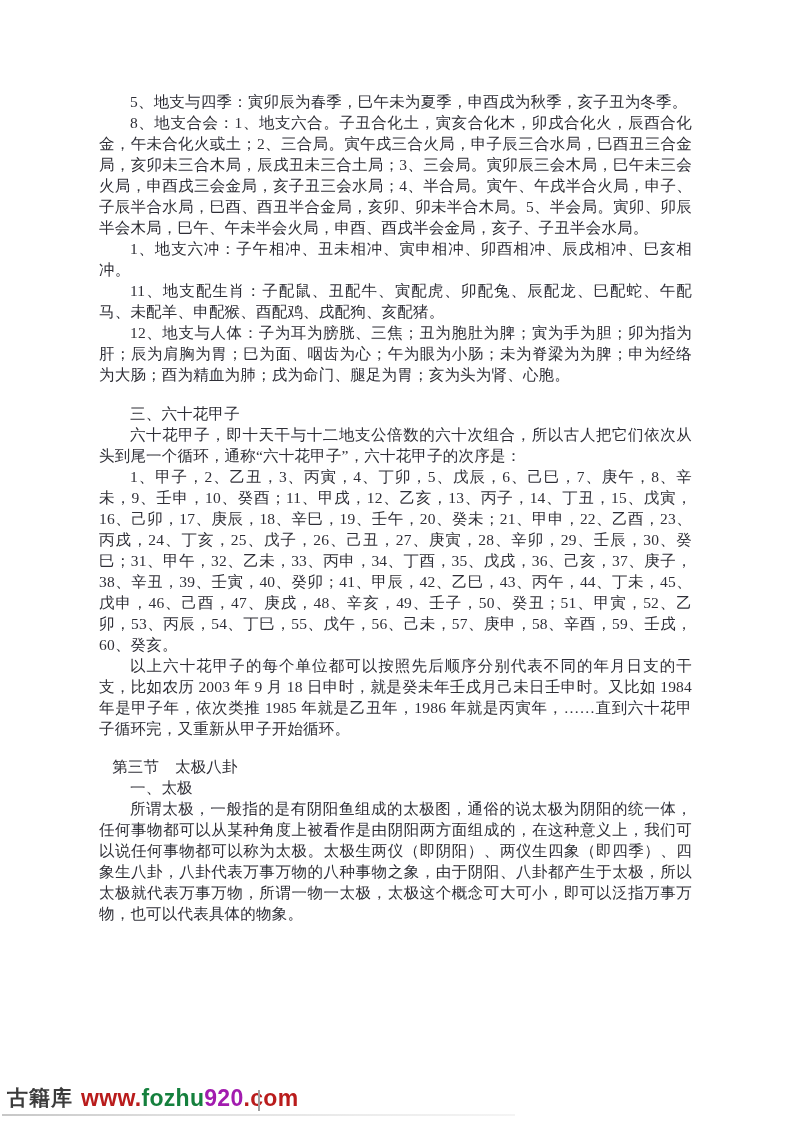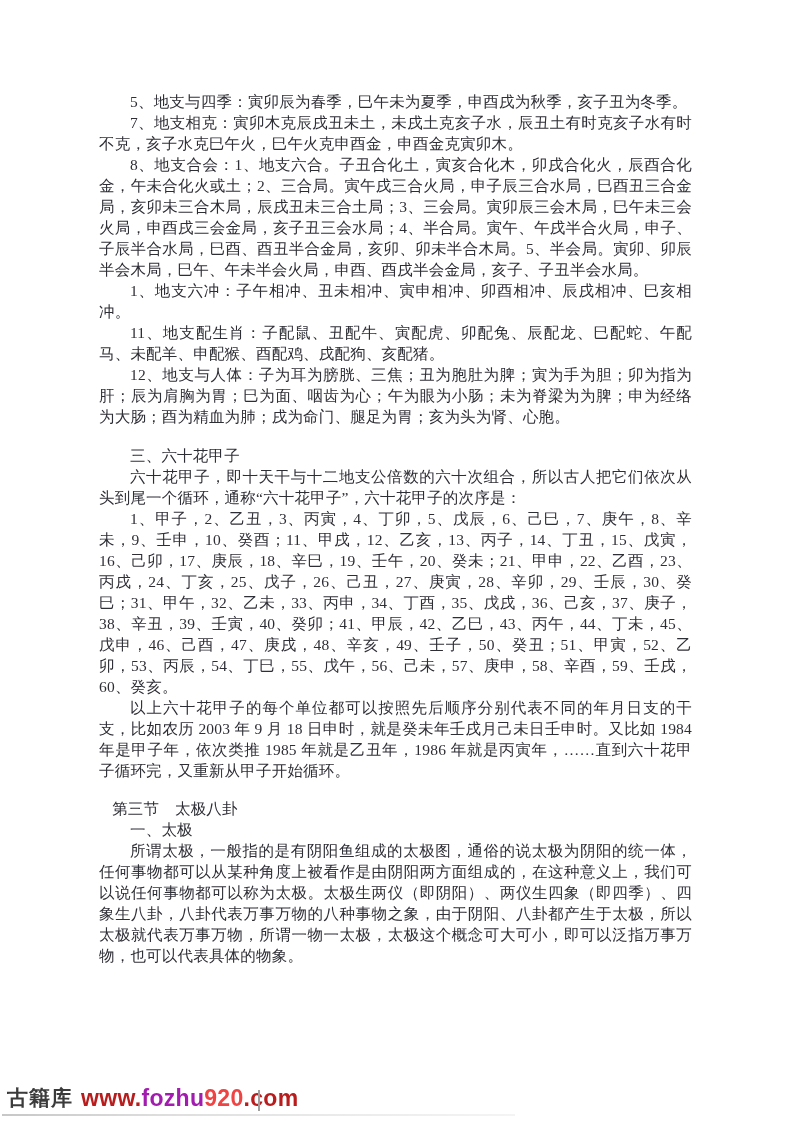--- a/index.html
+++ b/index.html
@@ -60,22 +60,22 @@
     font-size: 21px;
     color: #3b3b3b;
     letter-spacing: 1px;
     margin-right: 8px;
   }
   .wm-url {
     font-size: 23px;
     letter-spacing: 0.3px;
   }
   .wm-dark  { color: #b91c1c; }
-  .wm-green { color: #a21caf; }
-  .wm-red   { color: #ef4444; }
+  .wm-green { color: #15803d; }
+  .wm-red   { color: #a21caf; }
   .artifact-underline {
     position: absolute;
     left: 2px;
     top: 1114px;
     width: 513px;
     height: 2px;
     background: linear-gradient(to right, #c7c7c7 0%, #dddddd 30%, #ececec 70%, #f4f4f4 100%);
   }
   .artifact-tick {
     position: absolute;
@@ -86,21 +86,20 @@
     background: #9f9f9f;
   }
 </style>
 </head>
 <body>
 
 <div class="page">
 
   <div class="content">
     <p class="para">5、地支与四季：寅卯辰为春季，巳午未为夏季，申酉戌为秋季，亥子丑为冬季。</p>
-    <p class="para">7、地支相克：寅卯木克辰戌丑未土，未戌土克亥子水，辰丑土有时克亥子水有时不克，亥子水克巳午火，巳午火克申酉金，申酉金克寅卯木。</p>
     <p class="para">8、地支合会：1、地支六合。子丑合化土，寅亥合化木，卯戌合化火，辰酉合化金，午未合化火或土；2、三合局。寅午戌三合火局，申子辰三合水局，巳酉丑三合金局，亥卯未三合木局，辰戌丑未三合土局；3、三会局。寅卯辰三会木局，巳午未三会火局，申酉戌三会金局，亥子丑三会水局；4、半合局。寅午、午戌半合火局，申子、子辰半合水局，巳酉、酉丑半合金局，亥卯、卯未半合木局。5、半会局。寅卯、卯辰半会木局，巳午、午未半会火局，申酉、酉戌半会金局，亥子、子丑半会水局。</p>
     <p class="para">1、地支六冲：子午相冲、丑未相冲、寅申相冲、卯酉相冲、辰戌相冲、巳亥相冲。</p>
     <p class="para">11、地支配生肖：子配鼠、丑配牛、寅配虎、卯配兔、辰配龙、巳配蛇、午配马、未配羊、申配猴、酉配鸡、戌配狗、亥配猪。</p>
     <p class="para">12、地支与人体：子为耳为膀胱、三焦；丑为胞肚为脾；寅为手为胆；卯为指为肝；辰为肩胸为胃；巳为面、咽齿为心；午为眼为小肠；未为脊梁为为脾；申为经络为大肠；酉为精血为肺；戌为命门、腿足为胃；亥为头为肾、心胞。</p>
     <p class="para heading-sub">三、六十花甲子</p>
     <p class="para">六十花甲子，即十天干与十二地支公倍数的六十次组合，所以古人把它们依次从头到尾一个循环，通称“六十花甲子”，六十花甲子的次序是：</p>
     <p class="para">1、甲子，2、乙丑，3、丙寅，4、丁卯，5、戊辰，6、己巳，7、庚午，8、辛未，9、壬申，10、癸酉；11、甲戌，12、乙亥，13、丙子，14、丁丑，15、戊寅，16、己卯，17、庚辰，18、辛巳，19、壬午，20、癸未；21、甲申，22、乙酉，23、丙戌，24、丁亥，25、戊子，26、己丑，27、庚寅，28、辛卯，29、壬辰，30、癸巳；31、甲午，32、乙未，33、丙申，34、丁酉，35、戊戌，36、己亥，37、庚子，38、辛丑，39、壬寅，40、癸卯；41、甲辰，42、乙巳，43、丙午，44、丁未，45、戊申，46、己酉，47、庚戌，48、辛亥，49、壬子，50、癸丑；51、甲寅，52、乙卯，53、丙辰，54、丁巳，55、戊午，56、己未，57、庚申，58、辛酉，59、壬戌，60、癸亥。</p>
     <p class="para">以上六十花甲子的每个单位都可以按照先后顺序分别代表不同的年月日支的干支，比如农历 2003 年 9 月 18 日申时，就是癸未年壬戌月己未日壬申时。又比如 1984 年是甲子年，依次类推 1985 年就是乙丑年，1986 年就是丙寅年，……直到六十花甲子循环完，又重新从甲子开始循环。</p>
     <p class="para heading-section">第三节　太极八卦</p>
     <p class="para">一、太极</p>

